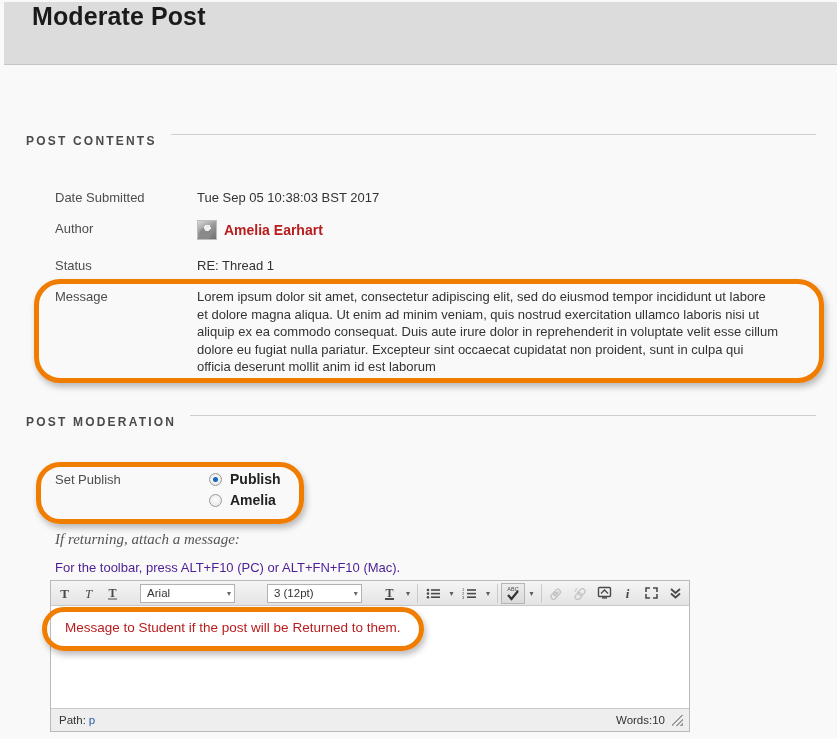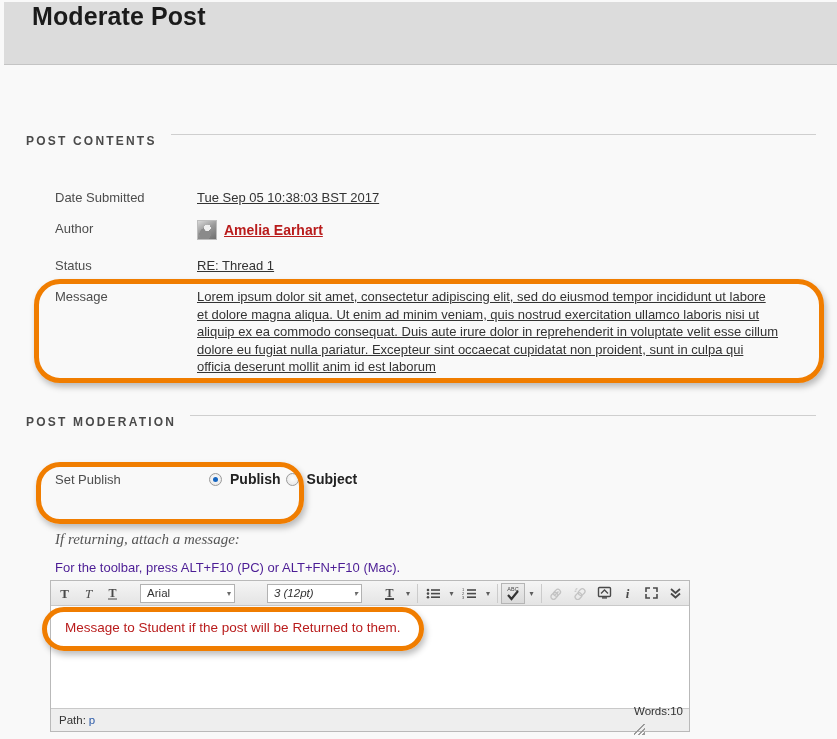--- a/index.html
+++ b/index.html
@@ -69,21 +69,20 @@
     width: 142px;
     flex: 0 0 142px;
     color: #4d4d4d;
     font-size: 13px;
     line-height: 17px;
   }
   .field-value {
     color: #333;
     font-size: 13px;
     line-height: 17px;
-    text-decoration: underline;
   }
   #row-date { top: 189px; }
   #row-author { top: 220px; }
   #row-subject { top: 257px; }
 
   .author-value {
     display: flex;
     align-items: center;
     gap: 7px;
     font-weight: bold;
@@ -126,21 +125,21 @@
   #hl-editor  { left: 42px; top: 607px; width: 382px; height: 44px; border-radius: 22px; }
 
   
   #row-status {
     position: absolute;
     left: 55px; top: 471px;
     display: flex;
     align-items: flex-start;
   }
   #row-status .field-label { width: 154px; flex: 0 0 154px; }
-  .radio-group { display: flex; flex-direction: row; gap: 5px; }
+  .radio-group { display: flex; flex-direction: column; gap: 5px; }
   .radio-line { display: flex; align-items: center; gap: 8px; }
   .radio {
     width: 13px; height: 13px;
     border-radius: 50%;
     border: 1px solid #9a9a9a;
     background: radial-gradient(circle at 50% 42%, #fdfdfd 0%, #e3e3e3 100%);
     position: relative;
     flex: 0 0 13px;
   }
   .radio.checked::after {
@@ -204,21 +203,21 @@
     height: 19px;
     background: #fff;
     border: 1px solid #b2b2b2;
     display: flex; align-items: center;
     justify-content: space-between;
     padding: 0 3px 0 6px;
     font-size: 11.5px; color: #333;
     margin: 0 16px;
   }
   #sel-font { width: 96px; }
-  #sel-size { width: 96px; font-style: italic; }
+  #sel-size { width: 96px; }
   .caret { font-size: 8px; color: #6a6a6a; margin-left: 4px; }
   .tb-caret {
     width: 13px; height: 21px;
     display: flex; align-items: center; justify-content: center;
     font-size: 8px; color: #5d5d5d;
   }
   .tb-spacer { flex: 1 1 auto; }
 
   .edit-area {
     flex: 1 1 auto;
@@ -232,21 +231,21 @@
   .statusbar {
     height: 23px;
     background: #eeeeee;
     border-top: 1px solid #c9c9c9;
     display: flex;
     align-items: center;
     padding: 0 6px 0 8px;
     font-size: 11.5px;
     color: #333;
   }
-  .statusbar .sb-right { margin-left: auto; display: flex; align-items: flex-start; gap: 7px; flex-direction: column; }
+  .statusbar .sb-right { margin-left: auto; display: flex; align-items: center; gap: 7px; }
   .path-val { color: #2b5aa8; margin-left: 3px; }
   .grip {
     width: 11px; height: 11px;
     background:
       linear-gradient(135deg, transparent 0 42%, #9a9a9a 42% 52%, transparent 52% 100%),
       linear-gradient(135deg, transparent 0 64%, #9a9a9a 64% 74%, transparent 74% 100%),
       linear-gradient(135deg, transparent 0 86%, #9a9a9a 86% 96%, transparent 96% 100%);
   }
   svg { display: block; }
 </style>
@@ -294,21 +293,21 @@
 
 <div id="row-status">
   <span class="field-label">Set Publish</span>
   <span class="radio-group">
     <span class="radio-line">
       <span class="radio checked"></span>
       <span class="radio-label">Publish</span>
     </span>
     <span class="radio-line">
       <span class="radio"></span>
-      <span class="radio-label">Subject</span>
+      <span class="radio-label">Amelia</span>
     </span>
   </span>
 </div>
 
 <div class="hl" id="hl-status"></div>
 
 <div id="attach-note">If returning, attach a message:</div>
 <div id="toolbar-hint">For the toolbar, press ALT+F10 (PC) or ALT+FN+F10 (Mac).</div>
 
 <div id="editor">

